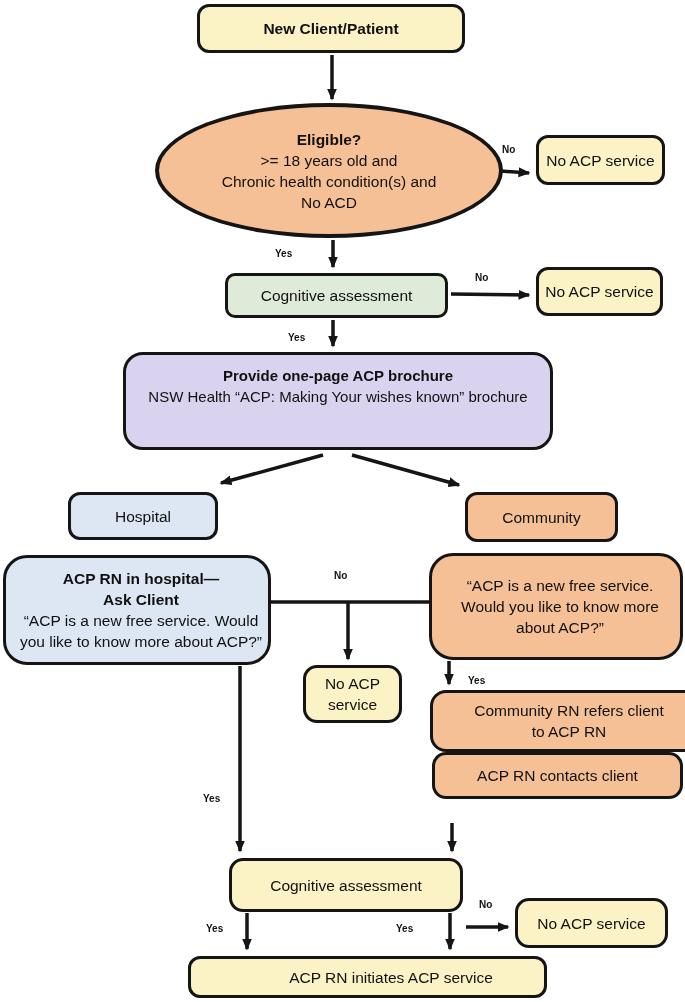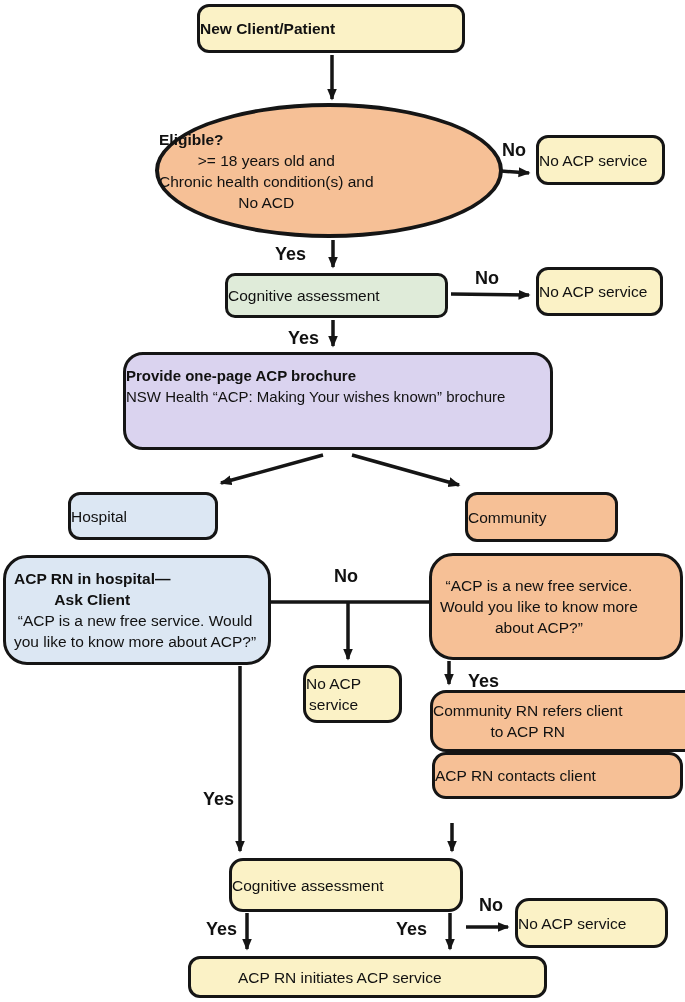--- a/index.html
+++ b/index.html
@@ -5,35 +5,35 @@
   html,body{margin:0;padding:0;background:var(--page-background,#fff);}
   .canvas{
     position:relative;width:685px;height:1002px;overflow:hidden;
     font-family:"Liberation Sans",sans-serif;color:#111;
     background:var(--page-background,#fff);
   }
   svg.wires{position:absolute;left:0;top:0;width:685px;height:1002px;color:var(--connector,#151515);}
   .node{
     position:absolute;box-sizing:border-box;
     border:3.5px solid var(--outline,#151515);
-    display:flex;flex-direction:column;align-items:flex-start;justify-content:center;
+    display:flex;flex-direction:column;align-items:center;justify-content:center;
     text-align:center;line-height:21px;font-size:15.5px;
   }
   .node .title{font-weight:bold;white-space:pre-line;}
   .node .body{font-weight:normal;white-space:pre-line;}
   .fill-yellow{background:var(--node-yellow,#FBF2C6);}
   .fill-orange{background:var(--node-orange,#F6C096);}
   .fill-green{background:var(--node-green,#DFEBD9);}
   .fill-purple{background:var(--node-purple,#DAD3EF);}
   .fill-blue{background:var(--node-blue,#DCE7F3);}
   .r10{border-radius:10px;} .r12{border-radius:12px;} .r14{border-radius:14px;}
   .r16{border-radius:16px;} .r20{border-radius:20px;} .r24{border-radius:24px;padding-left:8px;}
   .ellipse{border-radius:50%;border-width:4px;}
   .edge-label{
-    position:absolute;font-weight:bold;font-size:18px;line-height:16px;
+    position:absolute;font-weight:bold;font-size:10px;line-height:16px;
     white-space:nowrap;color:#111;
   }
   
   #n-new-client{left:197px;top:4px;width:268px;height:49px;}
   #n-eligible{left:155px;top:103px;width:348px;height:135px;}
   #n-no-acp-top{left:536px;top:135px;width:129px;height:50px;}
   #n-cognitive-top{left:225px;top:273px;width:223px;height:45px;}
   #n-no-acp-second{left:536px;top:267px;width:127px;height:49px;}
   #n-brochure{left:123px;top:352px;width:430px;height:98px;justify-content:flex-start;padding-top:10px;font-size:15px;}
   #n-hospital{left:68px;top:492px;width:150px;height:48px;}

